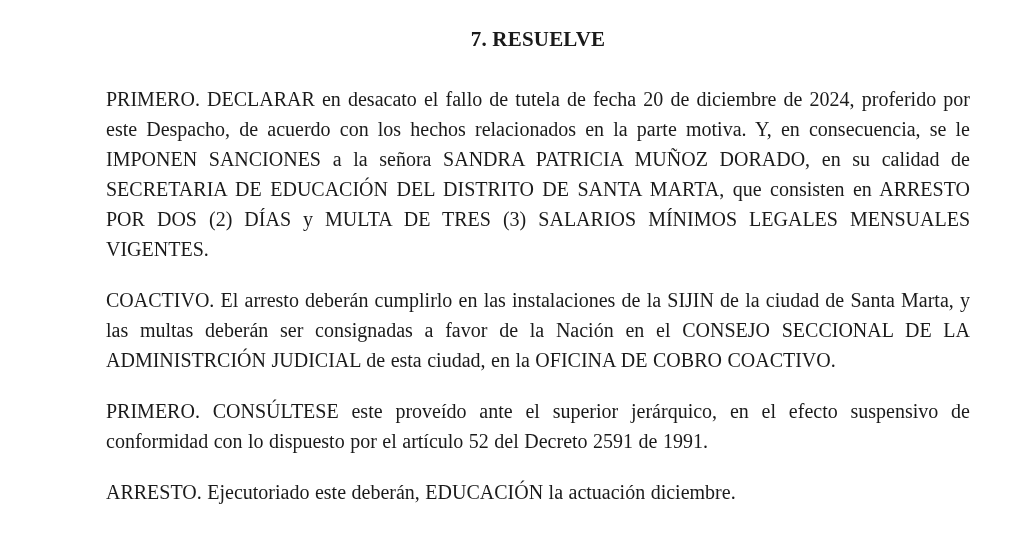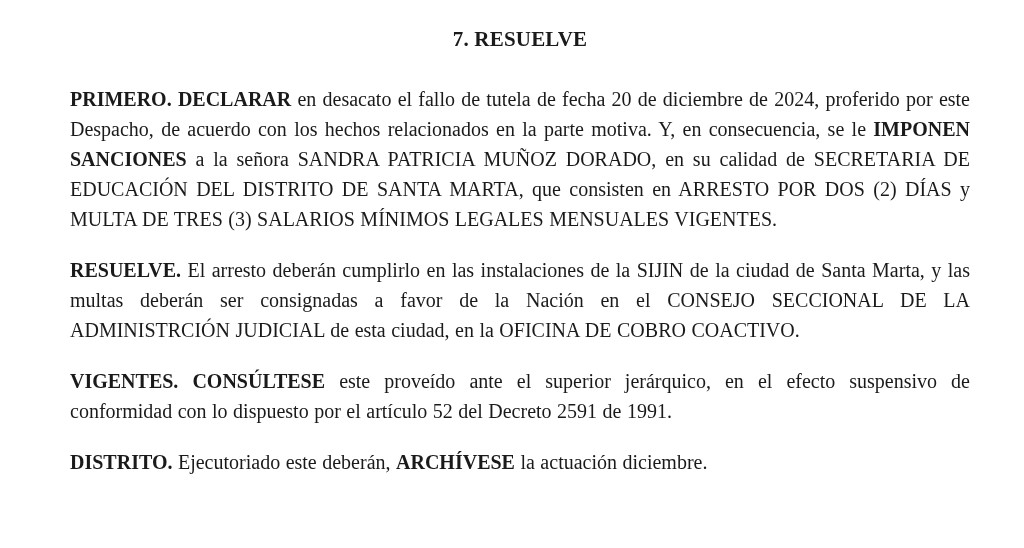--- a/index.html
+++ b/index.html
@@ -11,50 +11,50 @@
     width: 1024px;
     height: 548px;
     overflow: hidden;
     font-family: "Liberation Serif", "DejaVu Serif", serif;
     color: #1a1a1a;
   }
   .page {
     box-sizing: border-box;
     width: 1024px;
     height: 408px;
-    padding: 24px 54px 0 70px;
+    padding: 24px 54px 0 106px;
     background: #ffffff;
   }
   .doc-title {
     text-align: center;
     font-weight: bold;
     font-size: 21px;
     line-height: 30px;
     margin: 0 0 30px 0;
     letter-spacing: 0.2px;
   }
   .para {
     font-size: 20px;
     line-height: 30px;
     text-align: justify;
     margin: 0 0 21px 0;
     word-spacing: 0.5px;
   }
   .para strong {
-    font-weight: bold;
+    font-weight: normal;
   }
 </style>
 </head>
 <body>
 
 <div class="page">
 
   <h1 class="doc-title">7. RESUELVE</h1>
 
   <p class="para"><strong>PRIMERO. DECLARAR</strong><span> en desacato el fallo de tutela de fecha 20 de diciembre de 2024, proferido por este Despacho, de acuerdo con los hechos relacionados en la parte motiva. Y, en consecuencia, se le </span><strong>IMPONEN SANCIONES</strong><span> a la señora SANDRA PATRICIA MUÑOZ DORADO, en su calidad de SECRETARIA DE EDUCACIÓN DEL DISTRITO DE SANTA MARTA, que consisten en ARRESTO POR DOS (2) DÍAS y MULTA DE TRES (3) SALARIOS MÍNIMOS LEGALES MENSUALES VIGENTES.</span></p>
 
-  <p class="para"><strong>RESUELVE.</strong><span> El arresto deberán cumplirlo en las instalaciones de la SIJIN de la ciudad de Santa Marta, y las multas deberán ser consignadas a favor de la Nación en el CONSEJO SECCIONAL DE LA ADMINISTRCIÓN JUDICIAL de esta ciudad, en la OFICINA DE COBRO COACTIVO.</span></p>
+  <p class="para"><strong>COACTIVO.</strong><span> El arresto deberán cumplirlo en las instalaciones de la SIJIN de la ciudad de Santa Marta, y las multas deberán ser consignadas a favor de la Nación en el CONSEJO SECCIONAL DE LA ADMINISTRCIÓN JUDICIAL de esta ciudad, en la OFICINA DE COBRO COACTIVO.</span></p>
 
-  <p class="para"><strong>VIGENTES. CONSÚLTESE</strong><span> este proveído ante el superior jerárquico, en el efecto suspensivo de conformidad con lo dispuesto por el artículo 52 del Decreto 2591 de 1991.</span></p>
+  <p class="para"><strong>PRIMERO. CONSÚLTESE</strong><span> este proveído ante el superior jerárquico, en el efecto suspensivo de conformidad con lo dispuesto por el artículo 52 del Decreto 2591 de 1991.</span></p>
 
-  <p class="para"><strong>DISTRITO.</strong><span> Ejecutoriado este deberán, </span><strong>ARCHÍVESE</strong><span> la actuación diciembre.</span></p>
+  <p class="para"><strong>ARRESTO.</strong><span> Ejecutoriado este deberán, </span><strong>EDUCACIÓN</strong><span> la actuación diciembre.</span></p>
 
 </div>
 
 </body></html>

